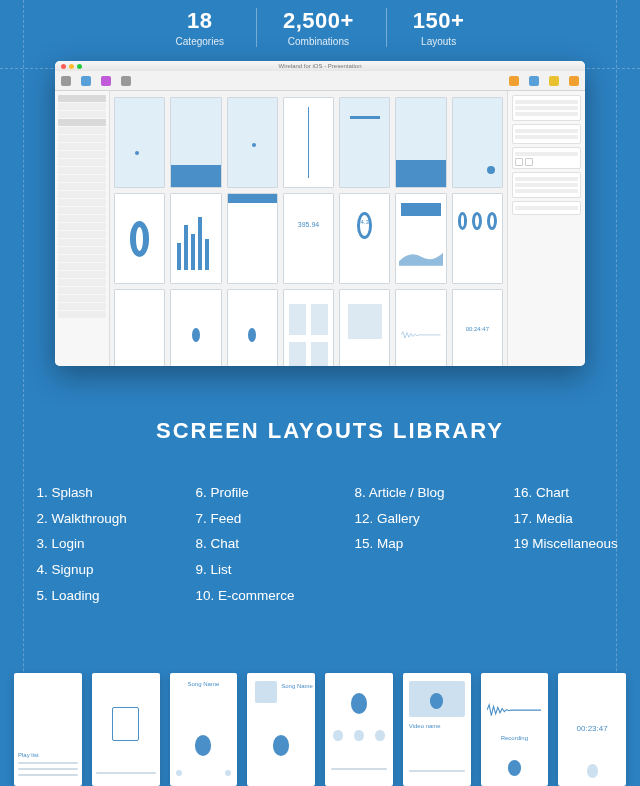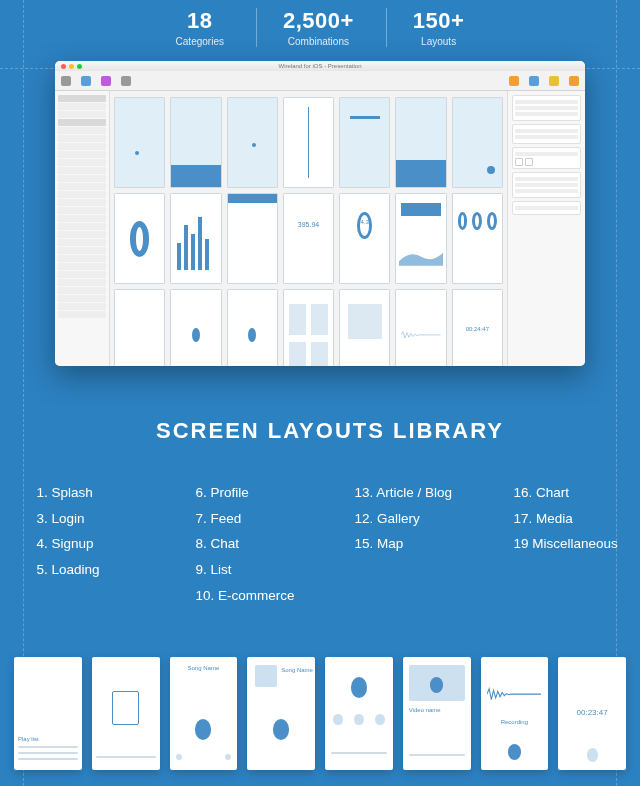--- a/index.html
+++ b/index.html
@@ -61,21 +61,21 @@
   .ab.map { background: #e0eef7;}
   .ab .dot { width:4px;height:4px;border-radius:50%;background:#4a8fc7;position:absolute;}
 
   
   .library { margin-top: 52px; text-align: center; padding-left: 20px; }
   .library h2 { font-size: 22px; font-weight: 800; letter-spacing: 2px; }
   .cats { display:flex; justify-content:center; gap: 49px; margin-top: 36px; font-size: 13.5px; line-height: 1.9; text-align:left; }
   .cats .col { min-width: 110px;}
 
   
-  .strip { position:absolute; bottom:0; left:0; right:0; padding: 10px 14px 16px; display:flex; gap:10px; justify-content:center;}
+  .strip { position:absolute; bottom:0; left:0; right:0; padding: 10px 14px 0; display:flex; gap:10px; justify-content:center;}
   .card { flex:1; max-width:72px; aspect-ratio: 9/15; background:#fff; border-radius:2px; box-shadow:0 3px 8px rgba(0,0,0,.2); position:relative; overflow:hidden;}
   .card .el { position:absolute; background:#cde0ef; border-radius:2px;}
   .card .circ { border-radius:50%; background:#4a8fc7;}
   .card .line { height:2px; background:#d0dce6; border-radius:1px;}
   .card .txt { position:absolute; font-size:6px; color:#4a8fc7;}
 </style>
 </head>
 <body>
 
 <div class="dash-v l"></div>
@@ -256,33 +256,34 @@
         </div>
     </div>
   </div>
 </div>
 
 <div class="library">
   <h2>SCREEN LAYOUTS LIBRARY</h2>
   <div class="cats">
     <div class="col">
       <div>1. Splash</div>
+      <div>2. Walkthrough</div>
       <div>3. Login</div>
       <div>4. Signup</div>
       <div>5. Loading</div>
     </div>
     <div class="col">
       <div>6. Profile</div>
       <div>7. Feed</div>
       <div>8. Chat</div>
       <div>9. List</div>
       <div>10. E-commerce</div>
     </div>
     <div class="col">
-      <div>13. Article / Blog</div>
+      <div>8. Article / Blog</div>
       <div>12. Gallery</div>
       <div>15. Map</div>
     </div>
     <div class="col">
       <div>16. Chart</div>
       <div>17. Media</div>
       <div>19 Miscellaneous</div>
     </div>
   </div>
 </div>

